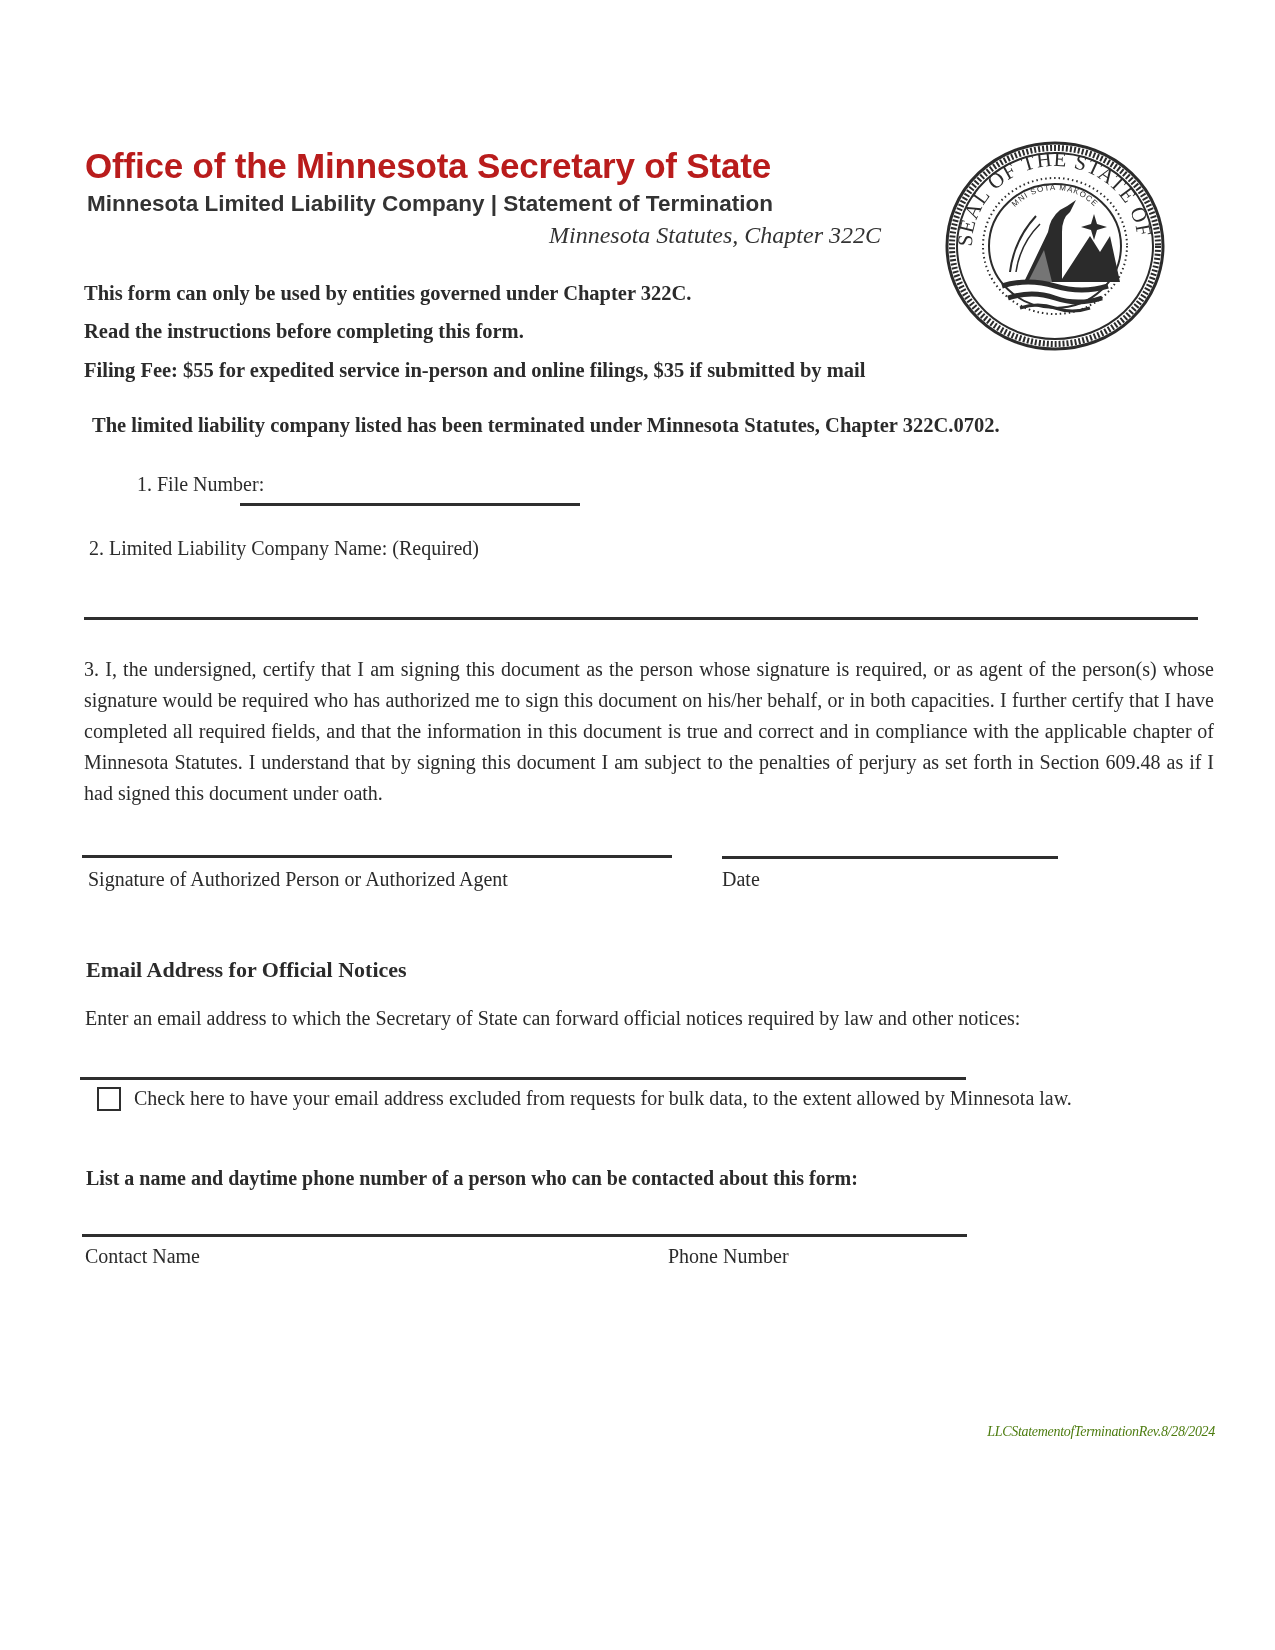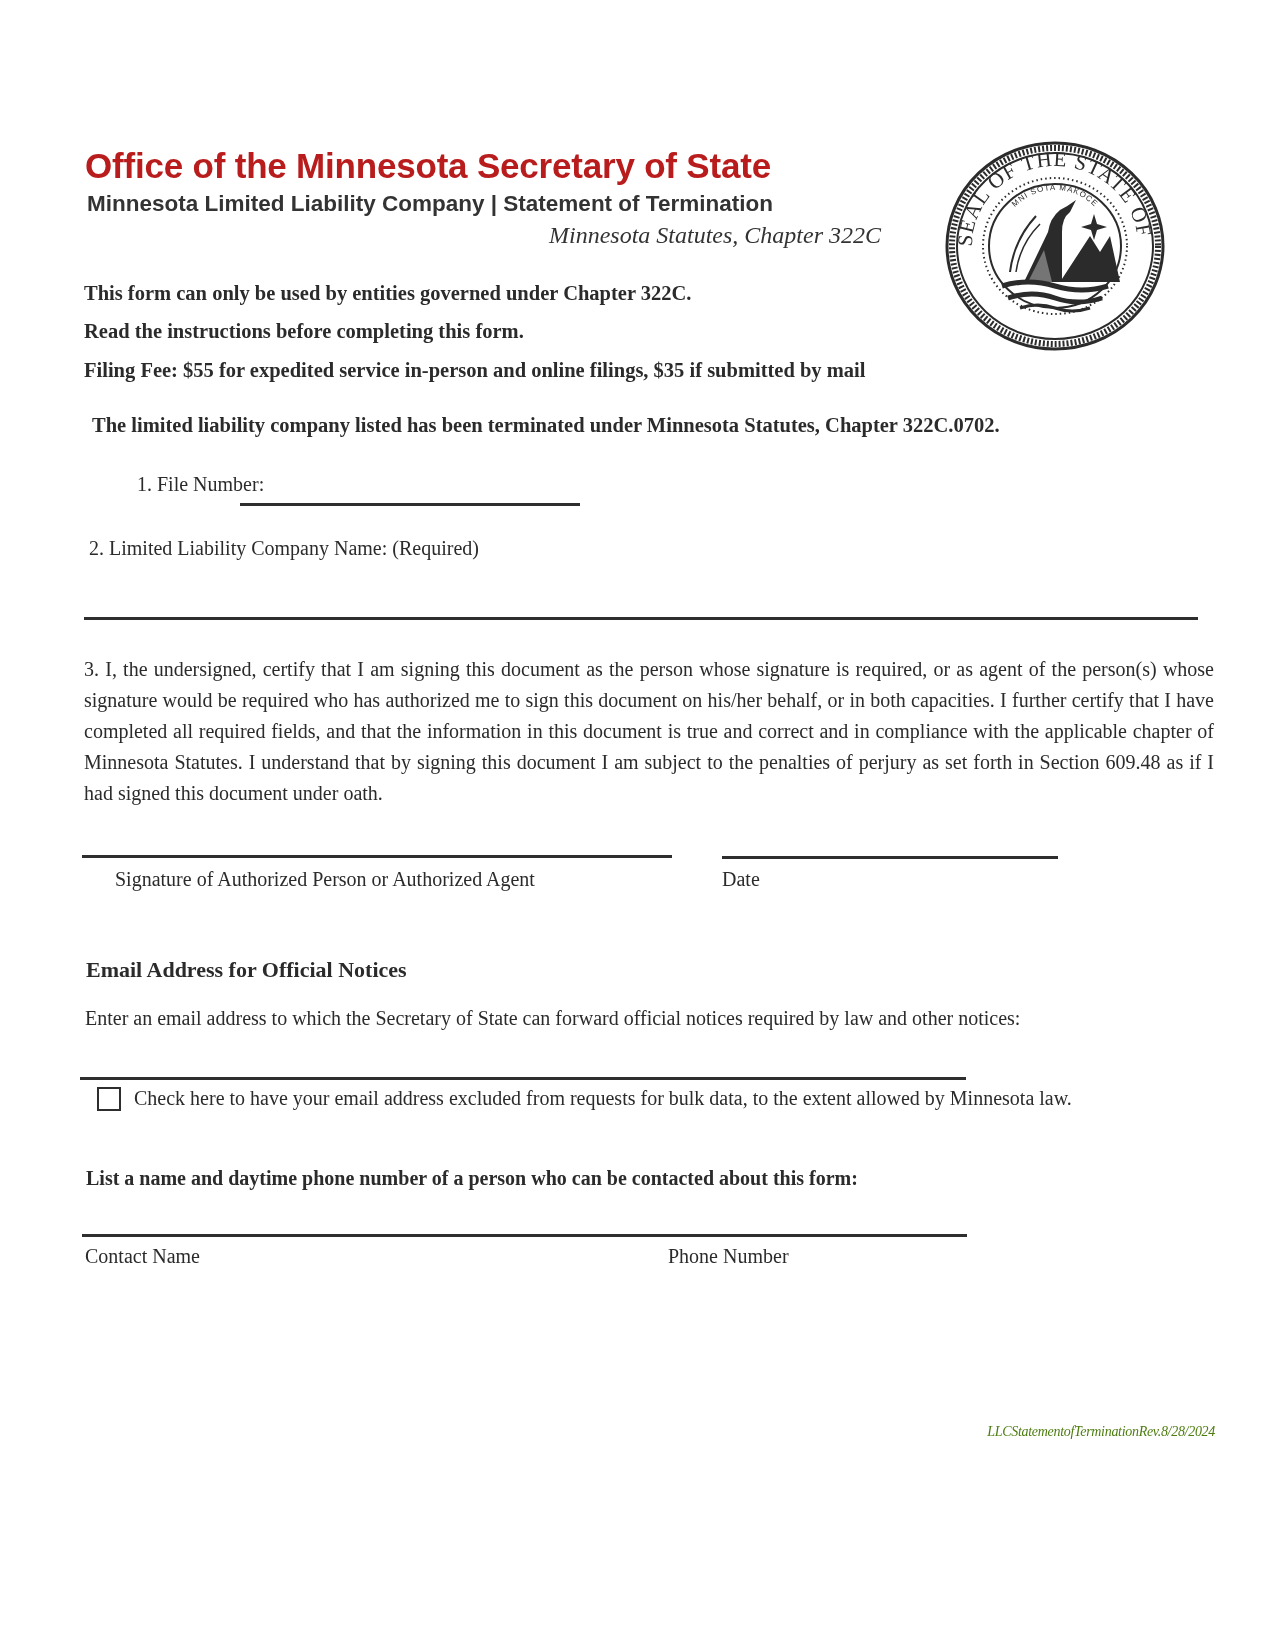--- a/index.html
+++ b/index.html
@@ -70,21 +70,21 @@
 <div class="abs serif reg" style="left:89px; top:537px;">2. Limited Liability Company Name: (Required)</div>
 <div class="abs serif reg" style="left:84px; top:584px; width:1114px; height:32px;"></div>
 <div class="rule" style="left:84px; top:617px; width:1114px;"></div>
 
 <div class="para serif">3. I, the undersigned, certify that I am signing this document as the person whose signature is required, or as agent of the person(s) whose signature would be required who has authorized me to sign this document on his/her behalf, or in both capacities.  I further certify that I have completed all required fields, and that the information in this document is true and correct and in compliance with the applicable chapter of Minnesota Statutes.  I understand that by signing this document I am subject to the penalties of perjury as set forth in Section 609.48 as if I had signed this document under oath.</div>
 
 <div class="abs serif reg" style="left:82px; top:822px; width:590px; height:32px;"></div>
 <div class="rule" style="left:82px; top:855px; width:590px;"></div>
 <div class="abs serif reg" style="left:722px; top:822px; width:336px; height:32px;"></div>
 <div class="rule" style="left:722px; top:856px; width:336px;"></div>
-<div class="abs serif reg" style="left:88px; top:868px;margin-left:27px;">Signature of Authorized Person or Authorized Agent</div>
+<div class="abs serif reg" style="left:88px; top:868px;">Signature of Authorized Person or Authorized Agent</div>
 <div class="abs serif reg" style="left:722px; top:868px;">Date</div>
 
 <div class="abs serif bold-line" style="left:86px; top:957px; font-size:22px;">Email Address for Official Notices</div>
 <div class="abs serif reg" style="left:85px; top:1007px;">Enter an email address to which the Secretary of State can forward official notices required by law and other notices:</div>
 <div class="abs serif reg" style="left:80px; top:1044px; width:886px; height:32px;"></div>
 <div class="rule" style="left:80px; top:1077px; width:886px;"></div>
 <div class="checkbox"></div>
 <div class="abs serif reg" style="left:134px; top:1087px;">Check here to have your email address excluded from requests for bulk data, to the extent allowed by Minnesota law.</div>
 
 <div class="abs serif bold-line" style="left:86px; top:1167px; font-size:20px;">List a name and daytime phone number of a person who can be contacted about this form:</div>

